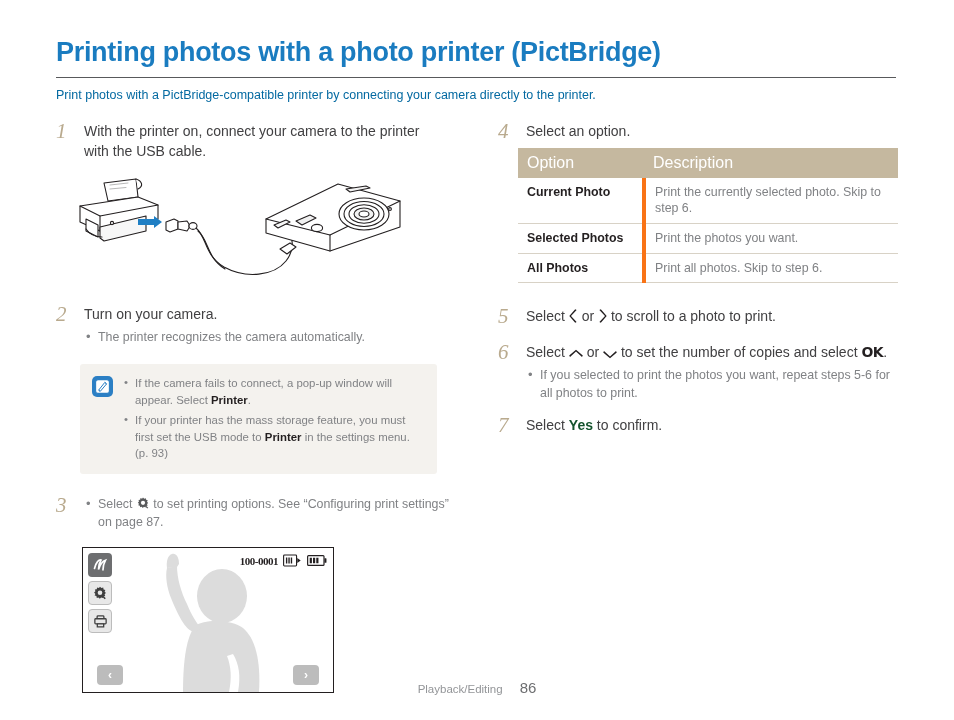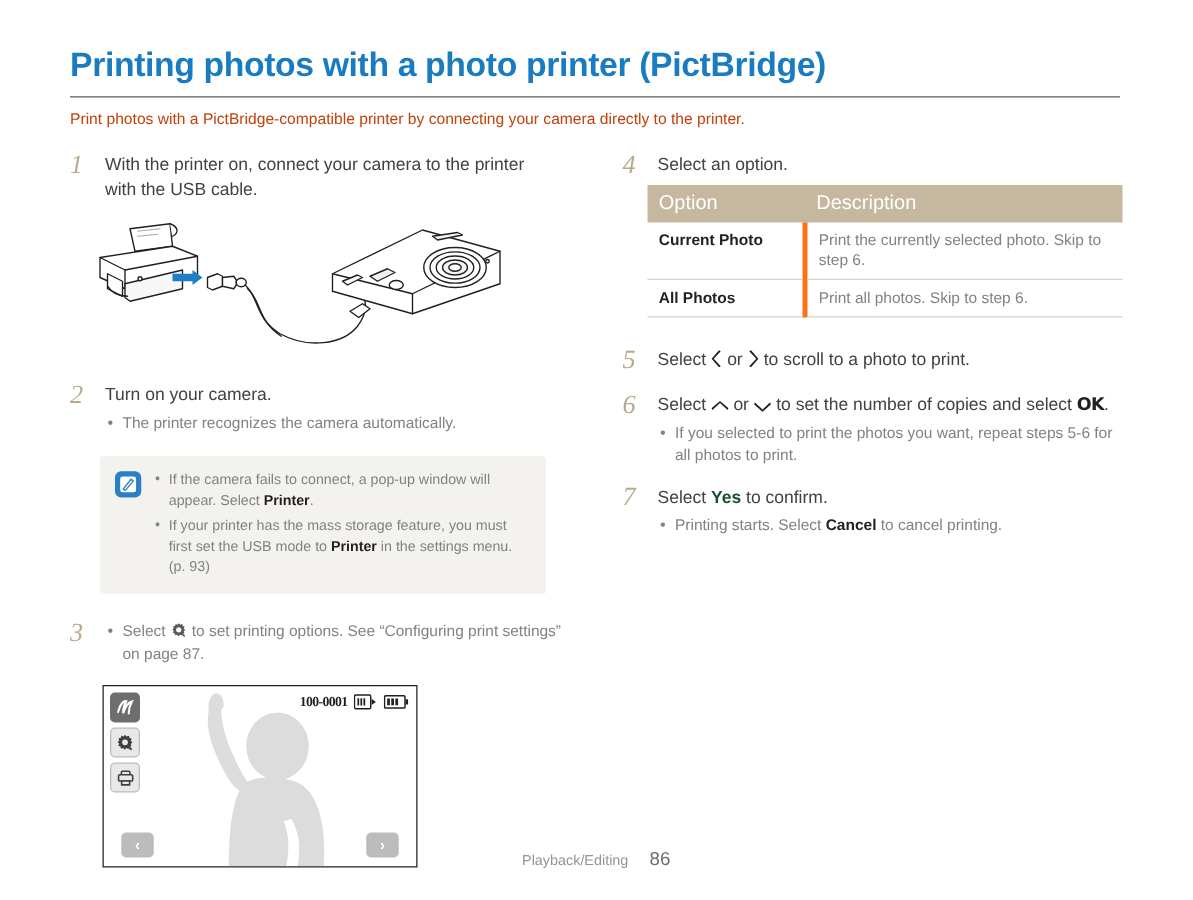--- a/index.html
+++ b/index.html
@@ -31,21 +31,21 @@
     line-height: 1.1;
     margin: 0;
     white-space: nowrap;
   }
   .title-rule {
     border-top: 1.6px solid #58595b;
     margin-top: 9px;
   }
   .page-subtitle {
     font-size: 12.5px;
-    color: #c2410c;
+    color: #0369a1;
     margin-top: 9px;
     line-height: 1.3;
   }
 
   
   .col-left {
     position: absolute;
     left: 56px;
     top: 122px;
     width: 410px;
@@ -486,20 +486,24 @@
         <th class="c1">Option</th>
         <th>Description</th>
       </tr>
     </thead>
     <tbody>
       <tr>
         <td class="c1">Current Photo</td>
         <td class="c2">Print the currently selected photo. Skip to step 6.</td>
       </tr>
       <tr>
+        <td class="c1">Selected Photos</td>
+        <td class="c2">Print the photos you want.</td>
+      </tr>
+      <tr>
         <td class="c1">All Photos</td>
         <td class="c2">Print all photos. Skip to step 6.</td>
       </tr>
     </tbody>
   </table>
 
   <div class="step" style="margin-top:24px;">
     <div class="step-num">5</div>
     <div class="step-text">
       <span>Select</span>
@@ -541,27 +545,20 @@
     </ul>
   </div>
 
   <div class="step" style="margin-top:14px;">
     <div class="step-num">7</div>
     <div class="step-text">
       <span>Select</span>
       <b>Yes</b>
       <span>to confirm.</span>
     </div>
-    <ul class="bullets">
-      <li>
-        <span>Printing starts. Select</span>
-        <b>Cancel</b>
-        <span>to cancel printing.</span>
-      </li>
-    </ul>
   </div>
 
 </div>
 
 <div class="footer">
   <span class="footer-label">Playback/Editing</span>
   <span class="footer-page">86</span>
 </div>
 
 </body></html>

